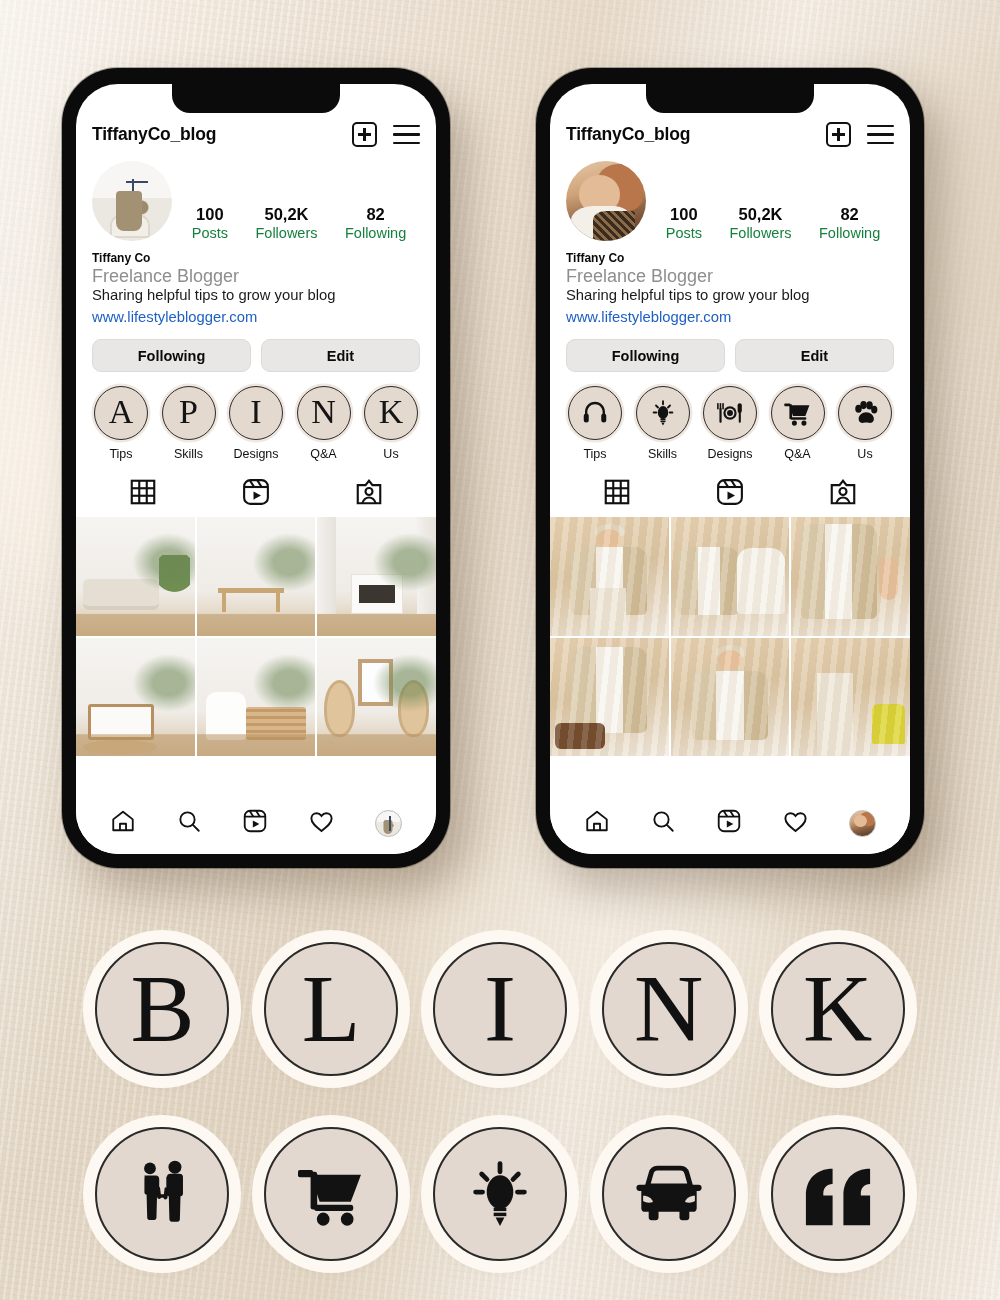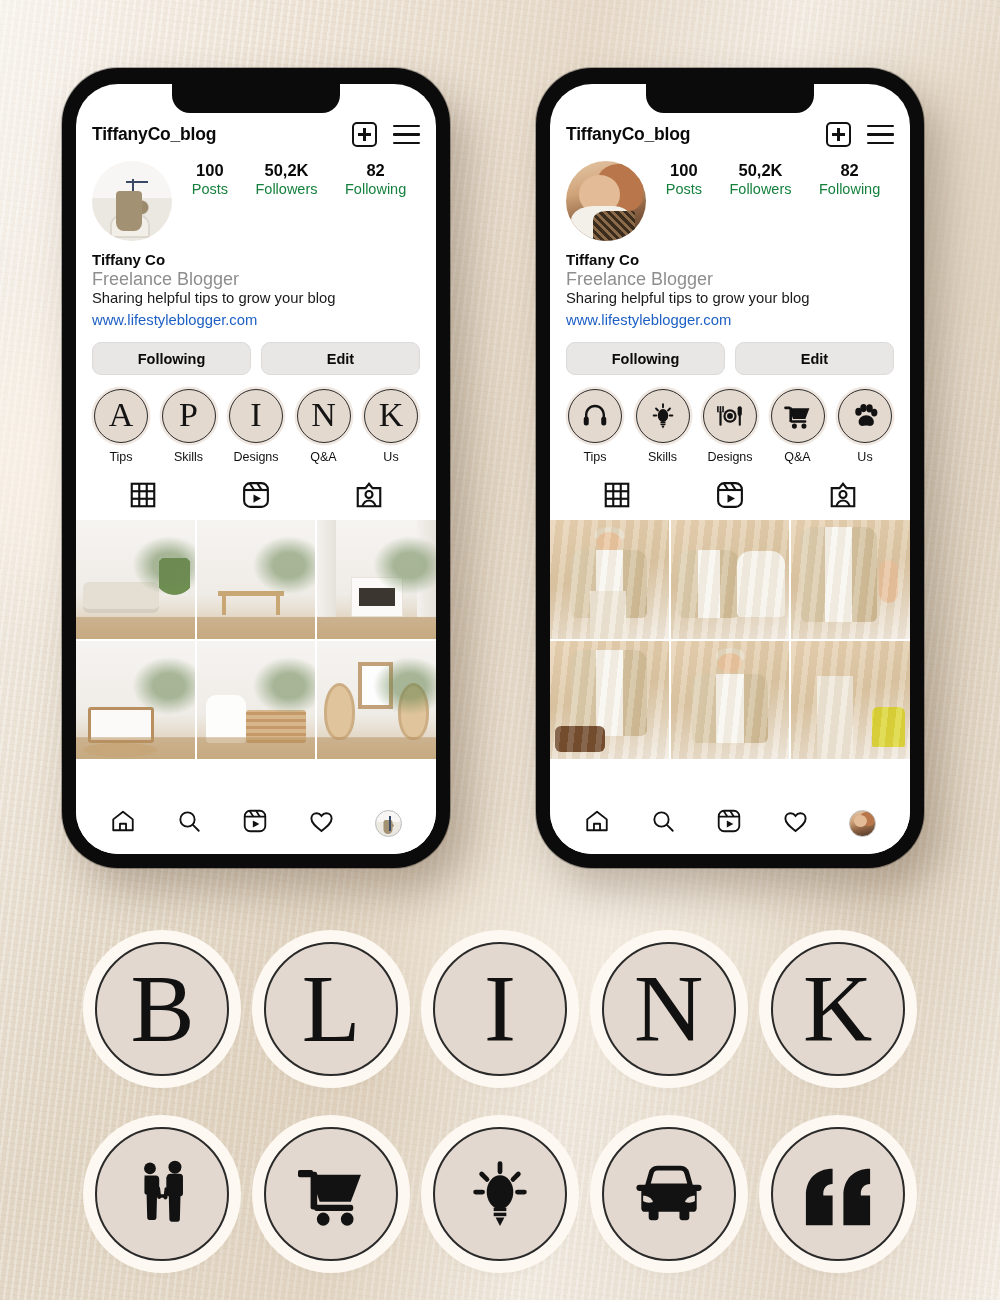--- a/index.html
+++ b/index.html
@@ -65,21 +65,21 @@
   }
   .icon-plus::before, .icon-plus::after {
     content: ""; position: absolute; background: #111;
   }
   .icon-plus::before { left: 4px; right: 4px; top: 50%; height: 2.2px; margin-top: -1.1px; }
   .icon-plus::after  { top: 4px; bottom: 4px; left: 50%; width: 2.2px; margin-left: -1.1px; }
   .icon-burger { width: 27px; display: flex; flex-direction: column; gap: 6px; }
   .icon-burger i { display: block; height: 2.4px; background: #111; border-radius: 1px; }
 
   
-  .profile-row { display: flex; align-items: flex-start; padding: 14px 16px 0 16px; }
+  .profile-row { display: flex; align-items: flex-end; padding: 14px 16px 0 16px; }
   .avatar {
     width: 80px; height: 80px; border-radius: 50%;
     overflow: hidden; flex: 0 0 auto; background: #ded6cc;
     position: relative;
   }
   .avatar-a {
     background:
       radial-gradient(circle at 62% 58%, #9b8a6b 0 9%, rgba(155,138,107,0) 11%),
       linear-gradient(180deg,#f7f6f4 0 46%, #ebe7e1 46% 100%);
   }
@@ -94,21 +94,21 @@
   .av2-lace{ position:absolute; left:34%; bottom:0; width:52%; height:38%; background:
      repeating-linear-gradient(45deg,#3b2b1d 0 3px,#8a6a48 3px 6px); border-radius:30% 10% 0 0; }
 
   .stats { display: flex; flex: 1; justify-content: space-around; padding-left: 6px; }
   .stat { text-align: center; }
   .stat .num { font-size: 16.5px; font-weight: bold; color: #0a0a0a; }
   .stat .lbl { font-size: 14.5px; color: #15803d; margin-top: 1px; }
 
   
   .bio { padding: 10px 16px 0 16px; }
-  .bio-name { font-size: 15px; font-weight: bold; color: #0a0a0a; }
+  .bio-name { font-size: 12px; font-weight: bold; color: #0a0a0a; }
   .bio-role { font-size: 18px; color: #8e8e8e; margin-top: 1px; }
   .bio-desc { font-size: 14.8px; color: #1a1a1a; margin-top: 0px; }
   .bio-link { font-size: 14.8px; color: #1d5fc4; margin-top: 6px; }
 
   
   .actions { display: flex; gap: 10px; padding: 14px 16px 0 16px; }
   .btn {
     flex: 1; height: 33px; border-radius: 9px; background: #e9e7e5;
     display: flex; align-items: center; justify-content: center;
     font-size: 14.5px; font-weight: bold; color: #0a0a0a;

